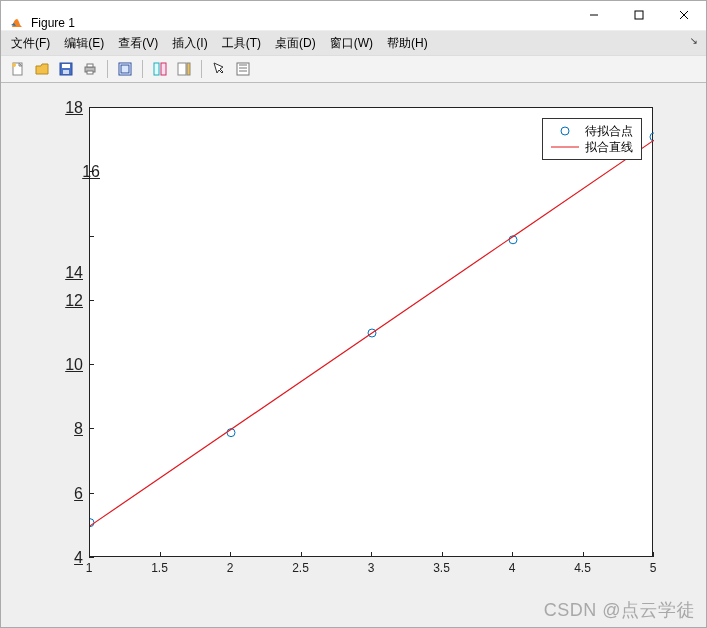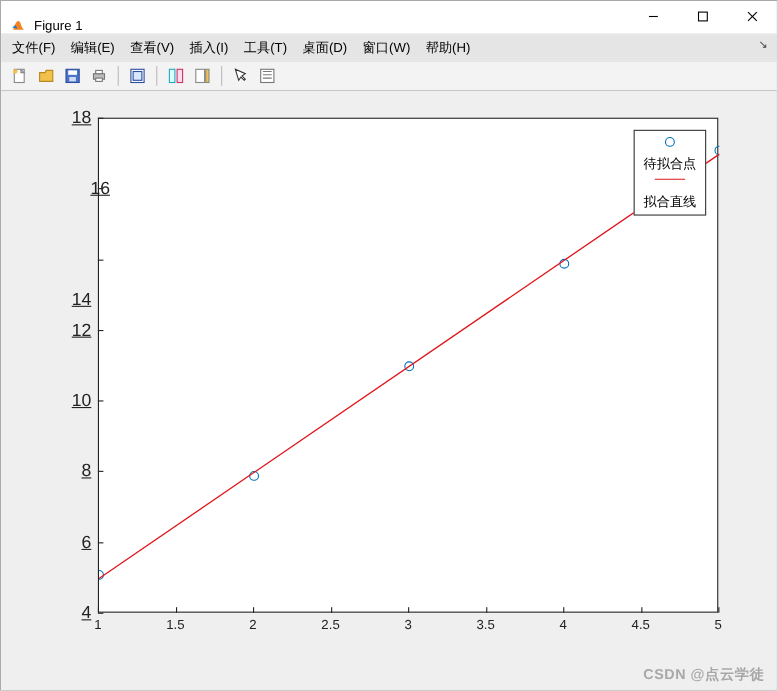--- a/index.html
+++ b/index.html
@@ -123,32 +123,31 @@
   .legend {
     position: absolute;
     right: 10px;
     top: 10px;
     background: #fff;
     border: 1px solid #333;
     padding: 4px 8px;
     font-size: 12px;
     line-height: 16px;
   }
-  .legend .row { display: flex; align-items: center; gap: 6px; flex-direction: column; }
+  .legend .row { display: flex; align-items: center; gap: 6px; }
   .legend .sw { width: 28px; height: 12px; display:flex; align-items:center; justify-content:center; }
 
   .watermark {
     position: absolute;
     right: 12px;
     bottom: 6px;
     color: rgba(120,120,120,0.6);
-    font-size: 13px;
+    font-size: 18px;
     letter-spacing: .5px;
     pointer-events: none;
-    font-weight: bold;
   }
 </style>
 </head>
 <body>
 
 <div class="window">
 
   <div class="titlebar">
     <span class="app-icon">
       <svg viewBox="0 0 16 16">

